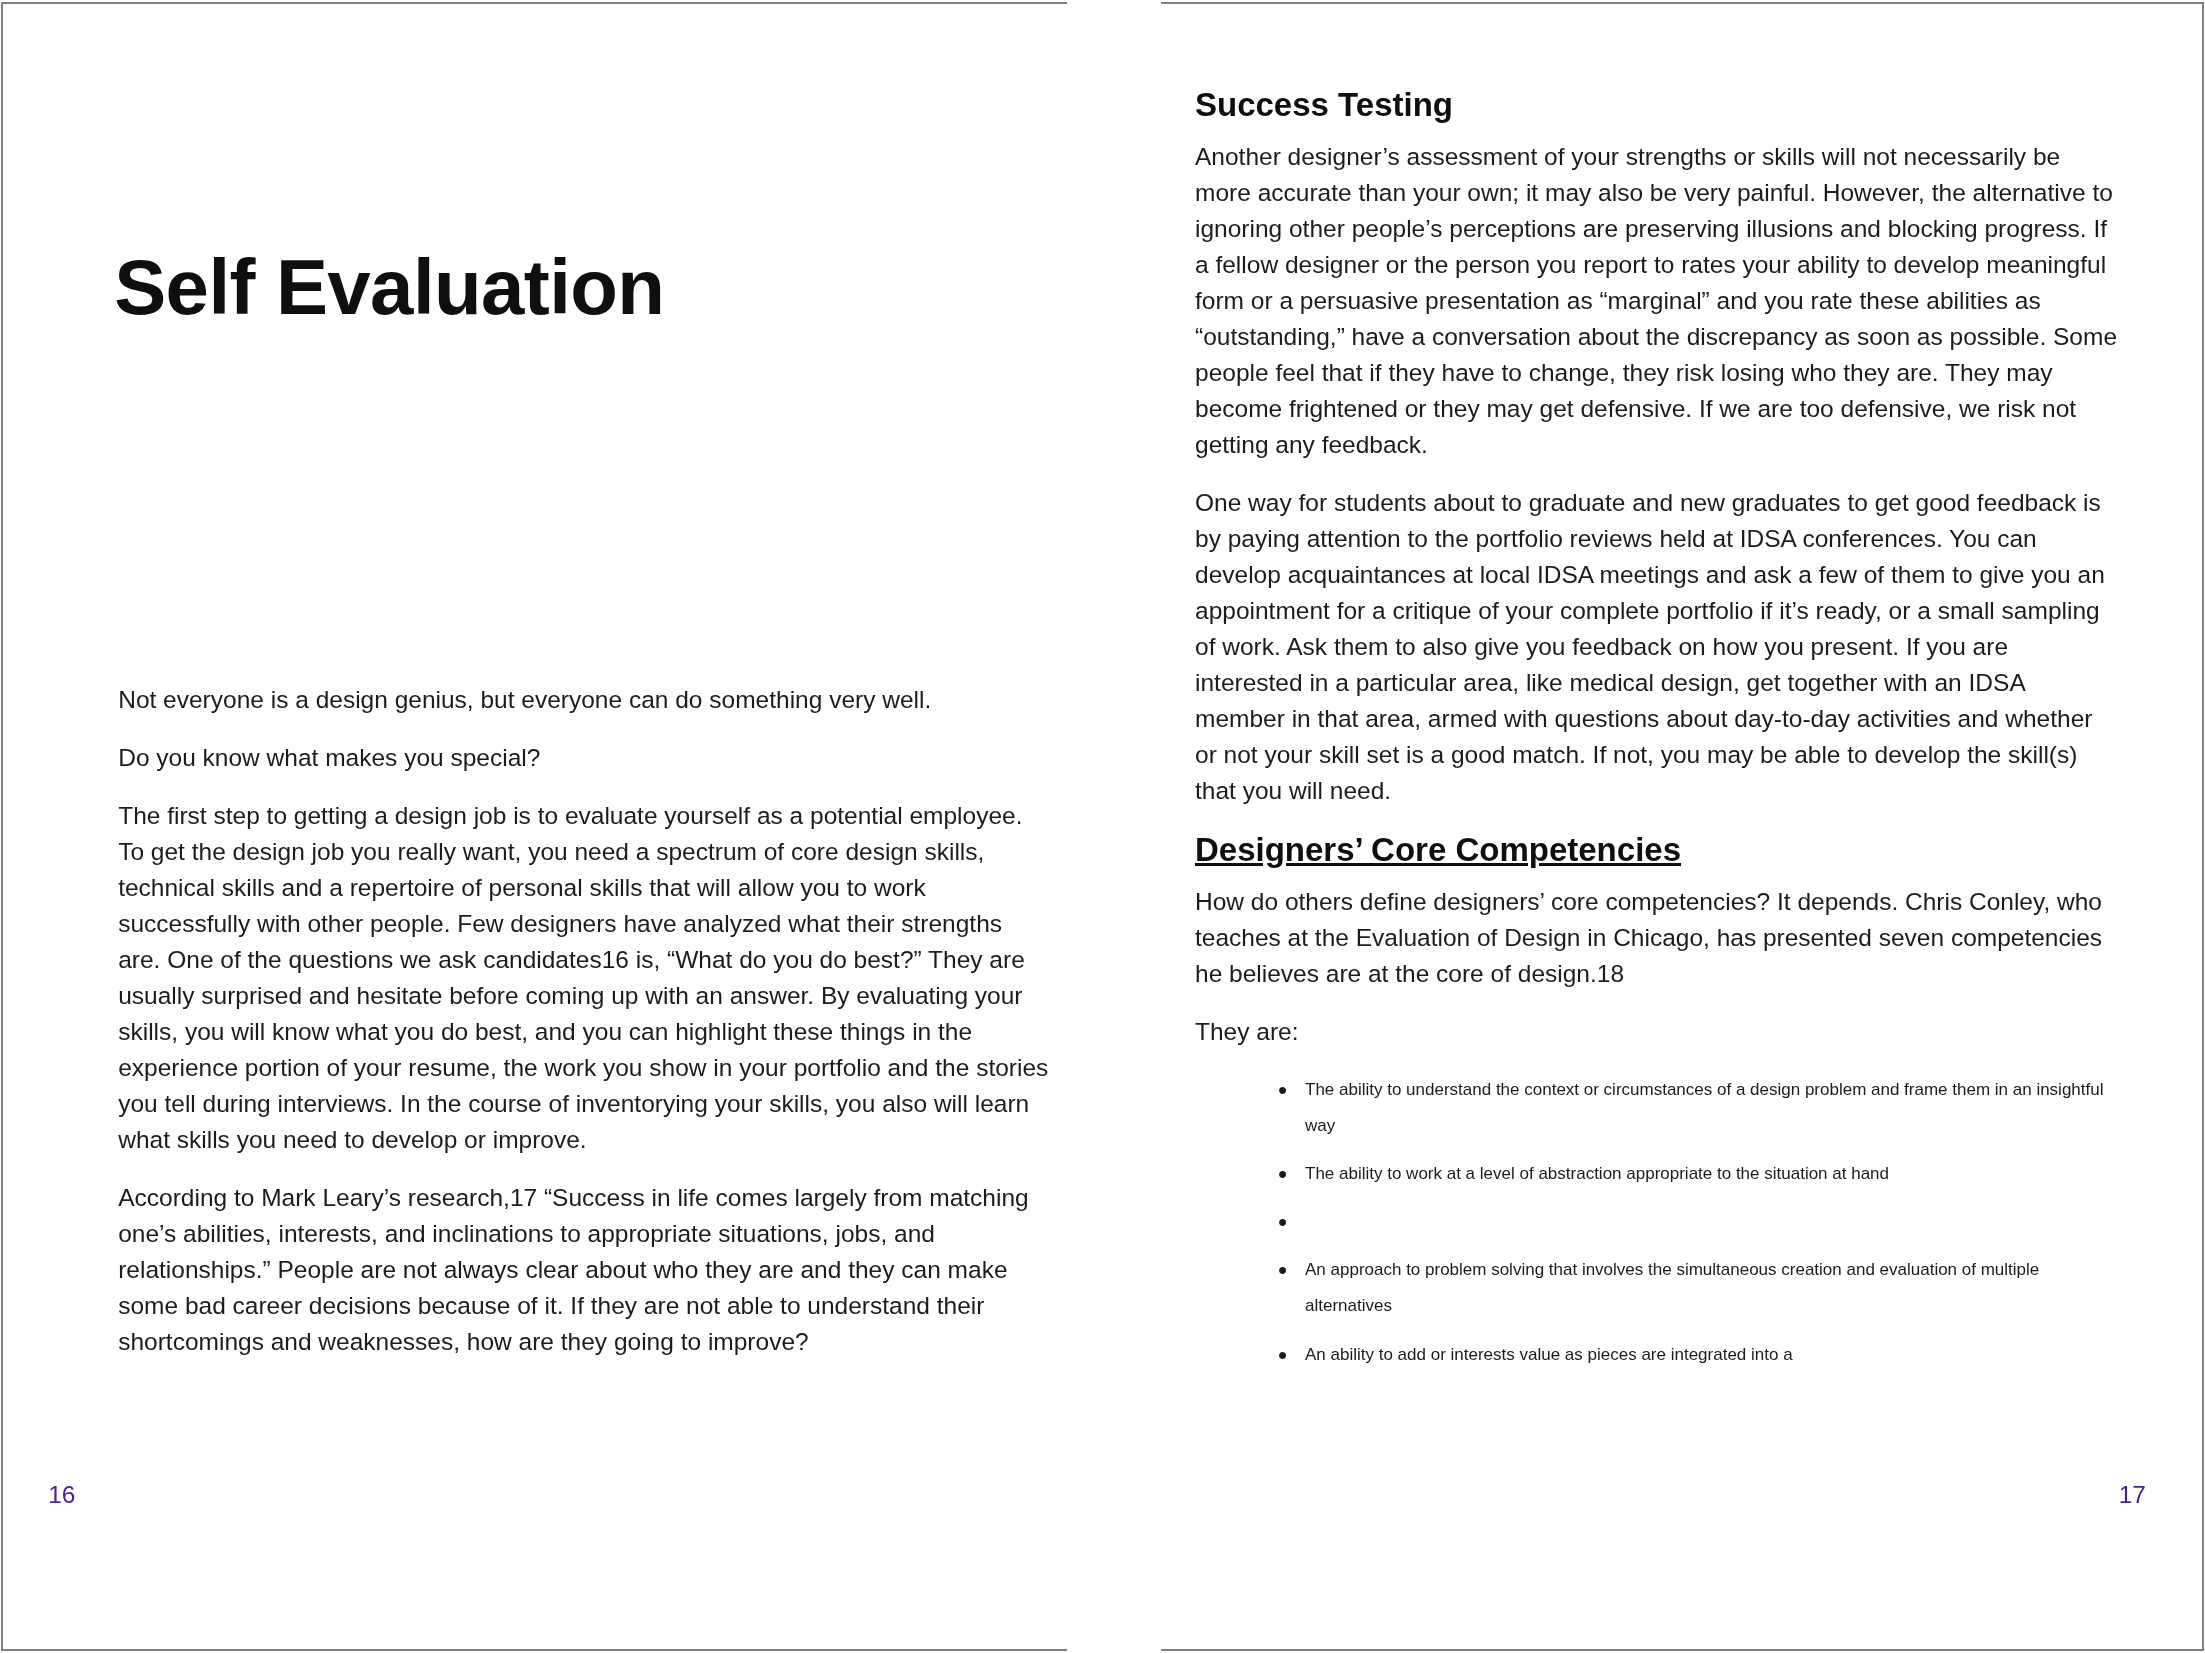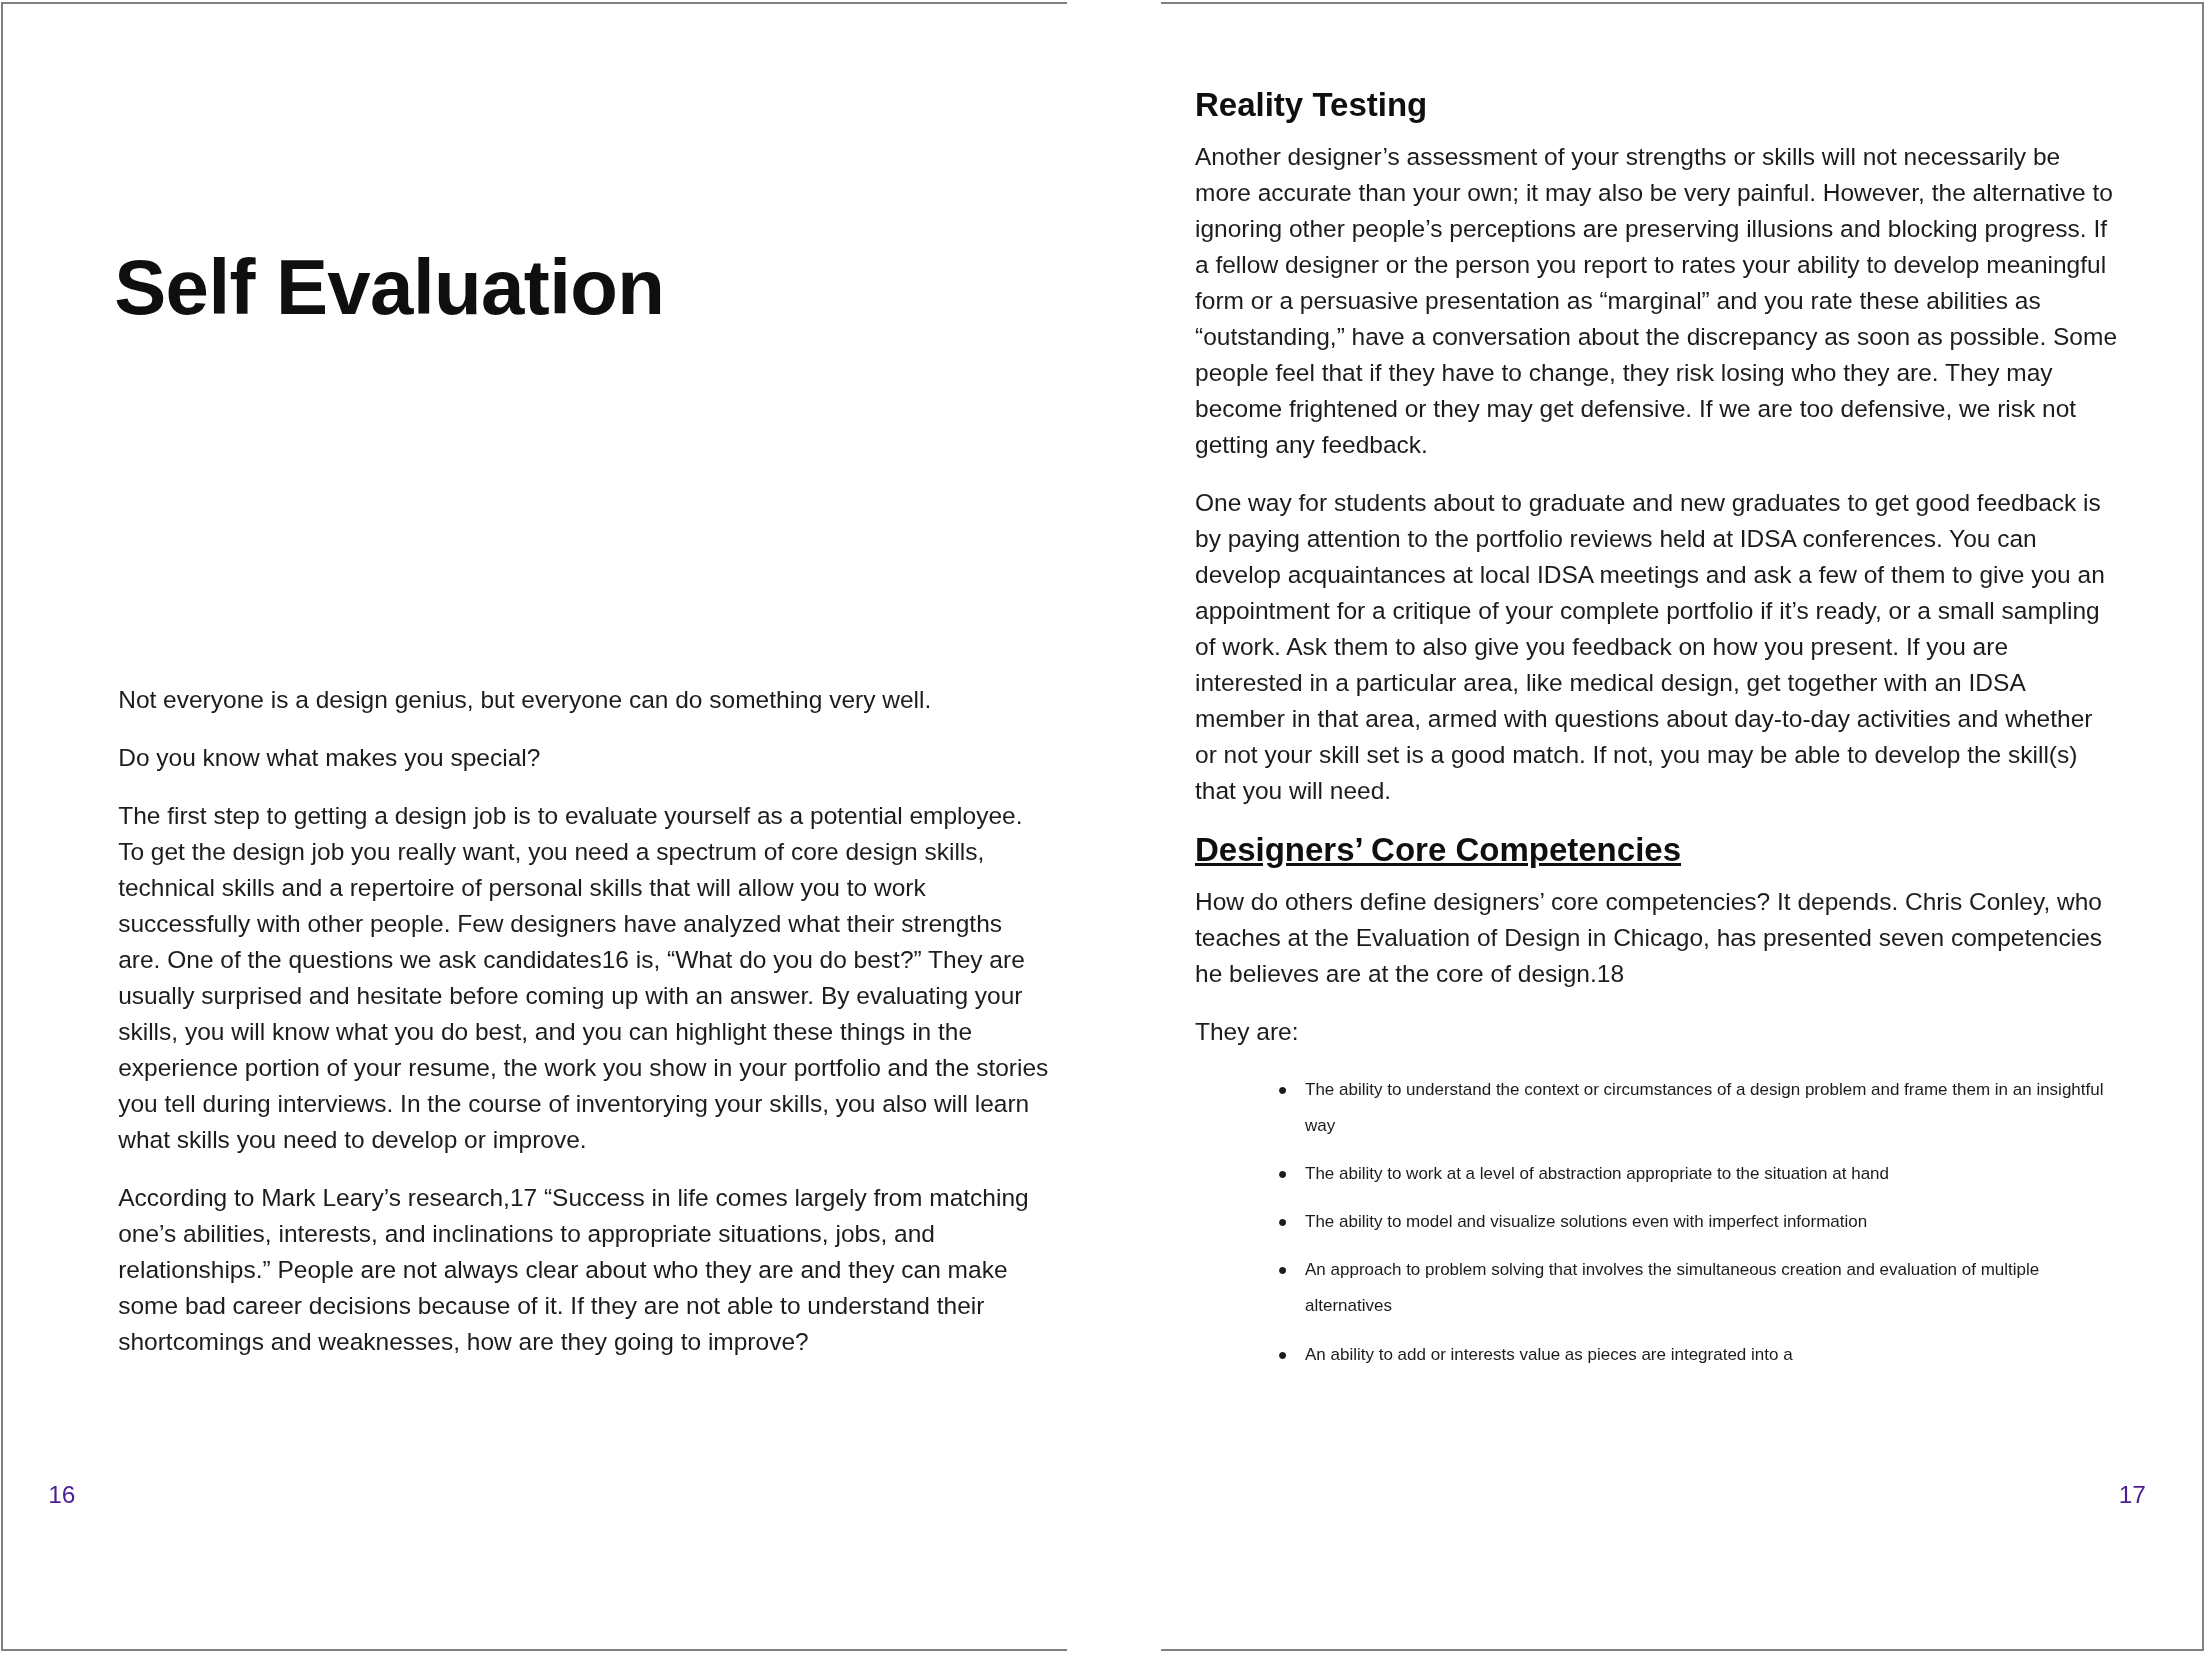--- a/index.html
+++ b/index.html
@@ -124,38 +124,37 @@
     <p>Not everyone is a design genius, but everyone can do something very well.</p>
     <p>Do you know what makes you special?</p>
     <p>The first step to getting a design job is to evaluate yourself as a potential employee. To get the design job you really want, you need a spectrum of core design skills, technical skills and a repertoire of personal skills that will allow you to work successfully with other people. Few designers have analyzed what their strengths are. One of the questions we ask candidates16 is, “What do you do best?” They are usually surprised and hesitate before coming up with an answer. By evaluating your skills, you will know what you do best, and you can highlight these things in the experience portion of your resume, the work you show in your portfolio and the stories you tell during interviews. In the course of inventorying your skills, you also will learn what skills you need to develop or improve.</p>
     <p>According to Mark Leary’s research,17 “Success in life comes largely from matching one’s abilities, interests, and inclinations to appropriate situations, jobs, and relationships.” People are not always clear about who they are and they can make some bad career decisions because of it. If they are not able to understand their shortcomings and weaknesses, how are they going to improve?</p>
   </div>
   <div class="page-number pn-left">16</div>
 </section>
 
 <section class="page page-right">
   <div class="body-col right-body">
-    <h2 class="section-heading">Reality Testing</h2>
+    <h2 class="section-heading">Success Testing</h2>
     <p>Another designer’s assessment of your strengths or skills will not necessarily be more accurate than your own; it may also be very painful. However, the alternative to ignoring other people’s perceptions are preserving illusions and blocking progress. If a fellow designer or the person you report to rates your ability to develop meaningful form or a persuasive presentation as “marginal” and you rate these abilities as “outstanding,” have a conversation about the discrepancy as soon as possible. Some people feel that if they have to change, they risk losing who they are. They may become frightened or they may get defensive. If we are too defensive, we risk not getting any feedback.</p>
     <p>One way for students about to graduate and new graduates to get good feedback is by paying attention to the portfolio reviews held at IDSA conferences. You can develop acquaintances at local IDSA meetings and ask a few of them to give you an appointment for a critique of your complete portfolio if it’s ready, or a small sampling of work. Ask them to also give you feedback on how you present. If you are interested in a particular area, like medical design, get together with an IDSA member in that area, armed with questions about day-to-day activities and whether or not your skill set is a good match. If not, you may be able to develop the skill(s) that you will need.</p>
     <h2 class="section-heading second">Designers’ Core Competencies</h2>
     <p>How do others define designers’ core competencies? It depends. Chris Conley, who teaches at the Evaluation of Design in Chicago, has presented seven competencies he believes are at the core of design.18</p>
     <p>They are:</p>
     <ul class="competency-list">
       <li>
         <span class="marker">•</span>
         <span class="li-text">The ability to understand the context or circumstances of a design problem and frame them in an insightful way</span>
       </li>
       <li>
         <span class="marker">•</span>
         <span class="li-text">The ability to work at a level of abstraction appropriate to the situation at hand</span>
       </li>
       <li>
         <span class="marker">•</span>
-        <span class="li-text">The ability to model and visualize solutions even with imperfect information</span>
       </li>
       <li>
         <span class="marker">•</span>
         <span class="li-text">An approach to problem solving that involves the simultaneous creation and evaluation of multiple alternatives</span>
       </li>
       <li>
         <span class="marker">•</span>
         <span class="li-text">An ability to add or interests value as pieces are integrated into a</span>
       </li>
     </ul>

